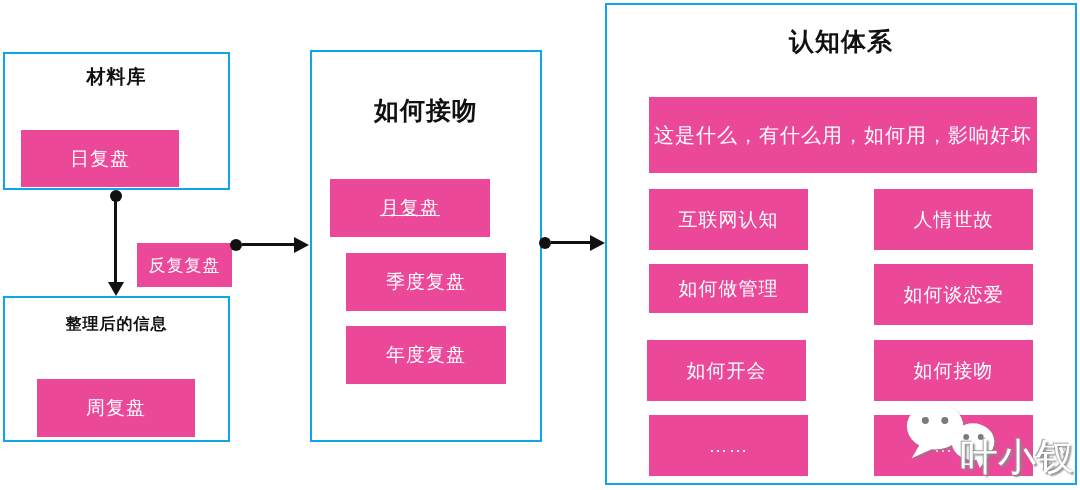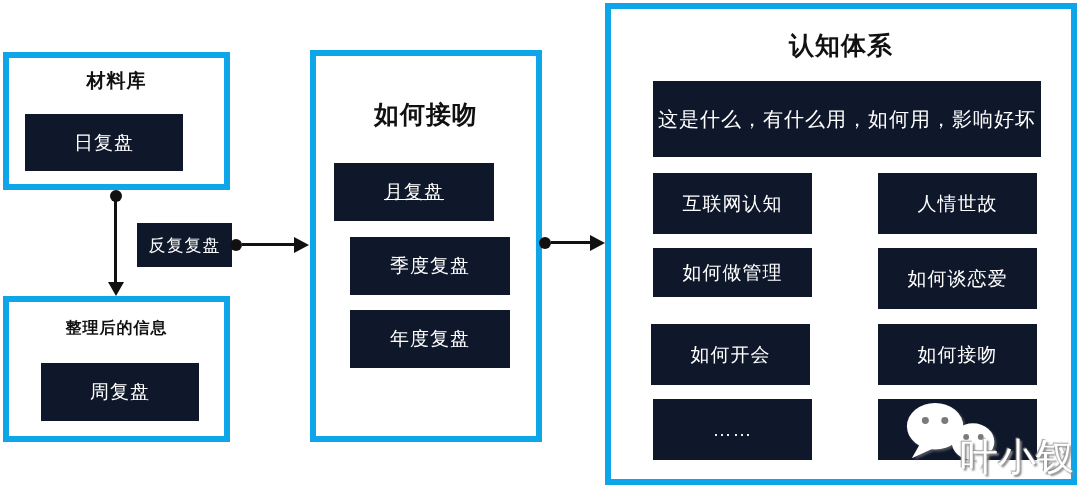--- a/index.html
+++ b/index.html
@@ -7,41 +7,42 @@
     position:relative;
     width:1080px;height:490px;
     background:#ffffff;
     font-family:"Liberation Sans","DejaVu Sans",sans-serif;
     overflow:hidden;
     color:#111;
   }
   .frame{
     position:absolute;
     background:#ffffff;
-    border:6px solid #0ea5e9;
+    border:2px solid #0ea5e9;
     box-sizing:border-box;
   }
   .frame-title{
     position:absolute;
     left:0;width:100%;
     text-align:center;
     font-weight:bold;
     color:#111;
     letter-spacing:1px;
   }
   .gray-box{
     position:absolute;
-    background:#0f172a;
+    background:#ec4899;
     color:#ffffff;
     display:flex;
     align-items:center;
     justify-content:center;
     font-size:19px;
     letter-spacing:1px;
     text-align:center;
+    margin-top:20px;
   }
   .dot{
     position:absolute;
     width:12px;height:12px;
     background:#111111;
     border-radius:50%;
   }
   .hline{position:absolute;height:3px;background:#111111;}
   .vline{position:absolute;width:3px;background:#111111;}
   .arrow-right{

